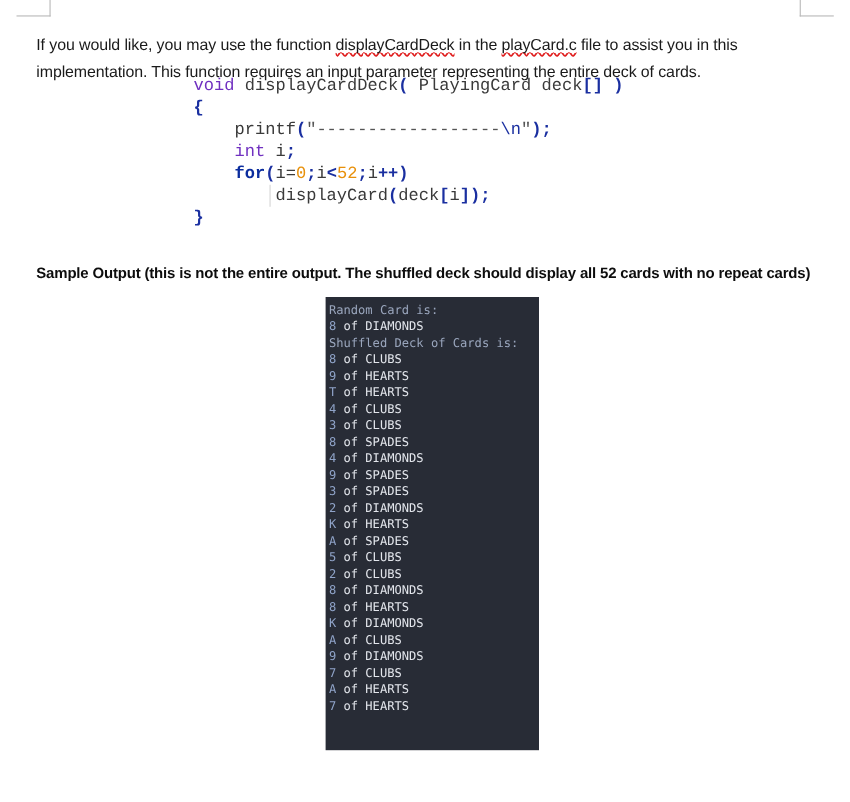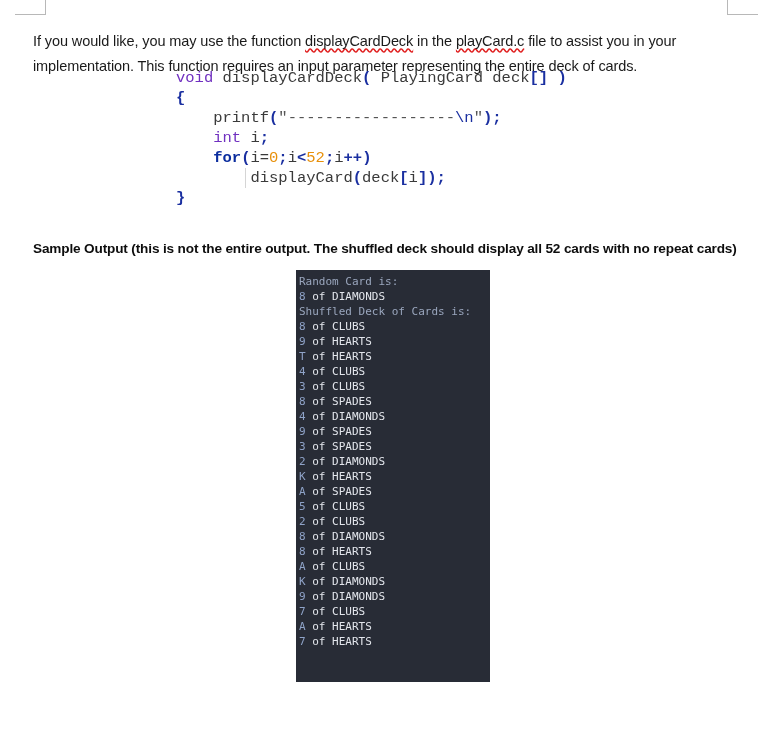--- a/index.html
+++ b/index.html
@@ -112,21 +112,21 @@
   .term-line.header { color: #9aa6bd; }
   .rank { color: #8fa3c8; }
   .suit { color: #e3e6ec; }
 </style>
 </head>
 <body>
 
 <div class="crop-mark tl"></div>
 <div class="crop-mark tr"></div>
 
-<p class="intro"><span>If you would like, you may use the function </span><span class="spellcheck">displayCardDeck</span><span> in the </span><span class="spellcheck">playCard.c</span><span> file to assist you in your implementation.   This function requires an input parameter representing the entire deck of cards.</span></p>
+<p class="intro"><span>If you would like, you may use the function </span><span class="spellcheck">displayCardDeck</span><span> in the </span><span class="spellcheck">playCard.c</span><span> file to assist you in this implementation.   This function requires an input parameter representing the entire deck of cards.</span></p>
 
 <div class="code-block" id="code-block"><div class="code-line"><span class="k-type">void</span><span class="plain"> displayCardDeck</span><span class="punct">(</span><span class="plain"> PlayingCard deck</span><span class="punct">[]</span><span class="punct"> )</span></div><div class="code-line"><span class="punct">{</span></div><div class="code-line"><span class="plain">    printf</span><span class="punct">(</span><span class="str">"------------------</span><span class="esc">\n</span><span class="str">"</span><span class="punct">);</span></div><div class="code-line"><span class="plain">    </span><span class="k-type">int</span><span class="plain"> i</span><span class="punct">;</span></div><div class="code-line"><span class="plain">    </span><span class="k-ctrl">for</span><span class="punct">(</span><span class="plain">i=</span><span class="num">0</span><span class="punct">;</span><span class="plain">i</span><span class="punct">&lt;</span><span class="num">52</span><span class="punct">;</span><span class="plain">i</span><span class="punct">++)</span></div><div class="code-line"><span class="indent-guide"></span><span class="plain">        displayCard</span><span class="punct">(</span><span class="plain">deck</span><span class="punct">[</span><span class="plain">i</span><span class="punct">]</span><span class="punct">);</span></div><div class="code-line"><span class="punct">}</span></div></div>
 
 <div class="caption">Sample Output (this is not the entire output.  The shuffled deck should display all 52 cards with no repeat cards)</div>
 
 <div class="terminal" id="terminal">
     <div class="term-line header">Random Card is:</div>
     <div class="term-line"><span class="rank">8</span><span class="suit"> of DIAMONDS</span></div>
     <div class="term-line header">Shuffled Deck of Cards is:</div>
     <div class="term-line"><span class="rank">8</span><span class="suit"> of CLUBS</span></div>
@@ -138,19 +138,19 @@
     <div class="term-line"><span class="rank">4</span><span class="suit"> of DIAMONDS</span></div>
     <div class="term-line"><span class="rank">9</span><span class="suit"> of SPADES</span></div>
     <div class="term-line"><span class="rank">3</span><span class="suit"> of SPADES</span></div>
     <div class="term-line"><span class="rank">2</span><span class="suit"> of DIAMONDS</span></div>
     <div class="term-line"><span class="rank">K</span><span class="suit"> of HEARTS</span></div>
     <div class="term-line"><span class="rank">A</span><span class="suit"> of SPADES</span></div>
     <div class="term-line"><span class="rank">5</span><span class="suit"> of CLUBS</span></div>
     <div class="term-line"><span class="rank">2</span><span class="suit"> of CLUBS</span></div>
     <div class="term-line"><span class="rank">8</span><span class="suit"> of DIAMONDS</span></div>
     <div class="term-line"><span class="rank">8</span><span class="suit"> of HEARTS</span></div>
+    <div class="term-line"><span class="rank">K</span><span class="suit"> of DIAMONDS</span></div>
     <div class="term-line"><span class="rank">A</span><span class="suit"> of CLUBS</span></div>
-    <div class="term-line"><span class="rank">K</span><span class="suit"> of DIAMONDS</span></div>
     <div class="term-line"><span class="rank">9</span><span class="suit"> of DIAMONDS</span></div>
     <div class="term-line"><span class="rank">7</span><span class="suit"> of CLUBS</span></div>
     <div class="term-line"><span class="rank">A</span><span class="suit"> of HEARTS</span></div>
     <div class="term-line"><span class="rank">7</span><span class="suit"> of HEARTS</span></div>
   </div>
 
 </body></html>

